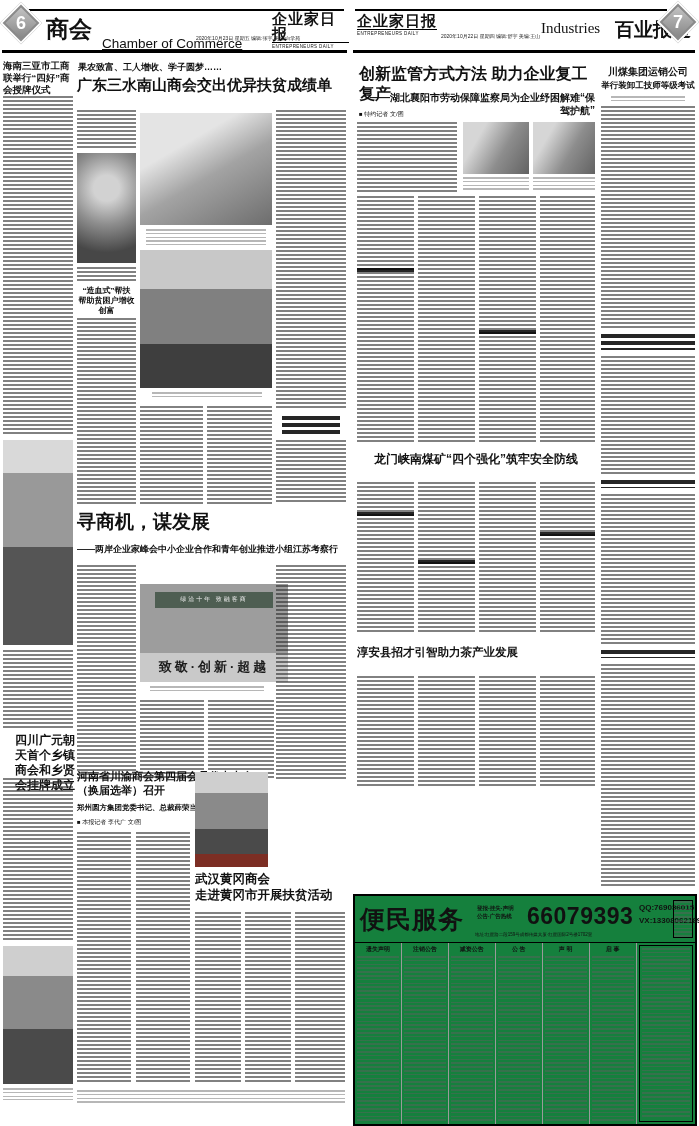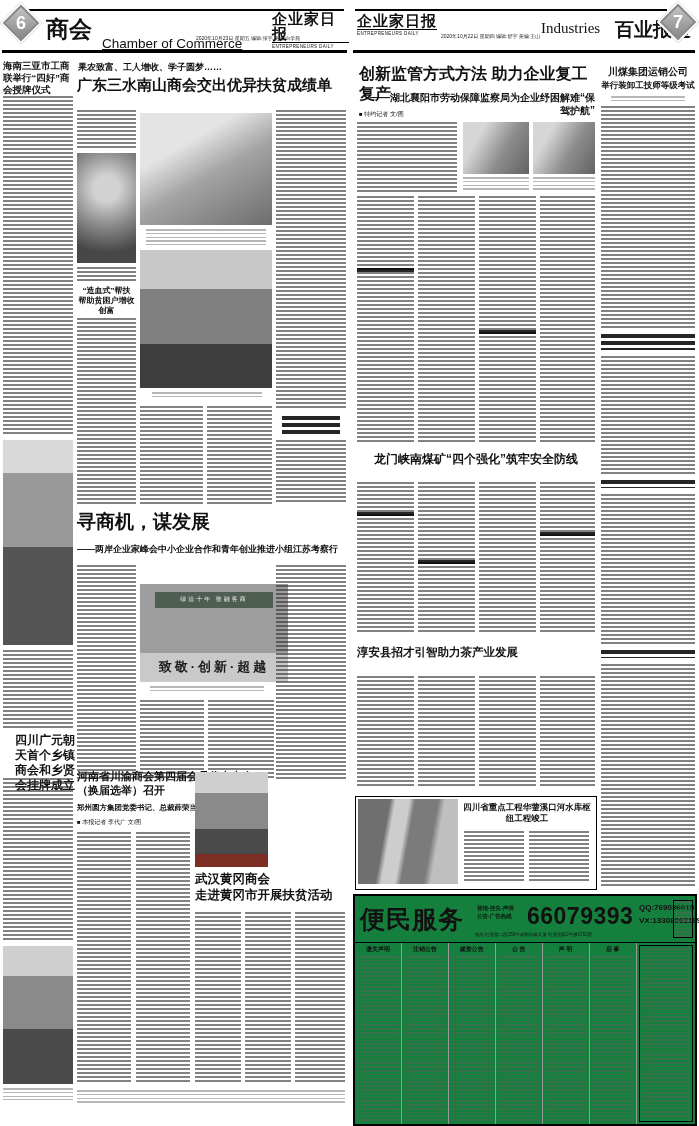--- a/index.html
+++ b/index.html
@@ -163,26 +163,20 @@
   <div class="abs sim-dark" style="left:8px;top:512px;width:57px;height:7px;"></div>
   <div class="abs sim-dark" style="left:69px;top:560px;width:57px;height:7px;"></div>
   <div class="abs sim-dark" style="left:191px;top:532px;width:55px;height:7px;"></div>
 
   <div class="abs hl" style="left:8px;top:645px;width:238px;font-size:11.5px;">淳安县招才引智助力茶产业发展</div>
   <div class="abs sim" style="left:8px;top:676px;width:57px;height:112px;"></div>
   <div class="abs sim" style="left:69px;top:676px;width:57px;height:112px;"></div>
   <div class="abs sim" style="left:130px;top:676px;width:57px;height:112px;"></div>
   <div class="abs sim" style="left:191px;top:676px;width:55px;height:112px;"></div>
 
-  <div class="adbox" style="left:6px;top:796px;width:240px;height:92px;">
-    <div class="photo ph-reservoir" style="left:2px;top:2px;width:100px;height:85px;"></div>
-    <div class="abs hl" style="left:106px;top:5px;width:130px;font-size:8.5px;text-align:center;">四川省重点工程华蓥溪口河水库枢纽工程竣工</div>
-    <div class="abs sim" style="left:108px;top:34px;width:60px;height:50px;"></div>
-    <div class="abs sim" style="left:173px;top:34px;width:60px;height:50px;"></div>
-  </div>
 
   <div class="svc-box" style="left:4px;top:894px;width:340px;height:228px;">
     <div class="svc-head">
       <div class="abs hl" style="left:5px;top:8px;font-size:25px;letter-spacing:1px;">便民服务</div>
       <div class="abs" style="left:122px;top:8px;width:50px;font-size:5.5px;font-weight:bold;line-height:1.5;">
         <div>登报·挂失·声明</div>
         <div>公告·广告热线</div>
       </div>
       <div class="abs hl" style="left:172px;top:6px;font-size:23px;letter-spacing:.5px;">66079393</div>
       <div class="abs" style="left:120px;top:36px;font-size:4.5px;white-space:nowrap;">地址:红星路二段159号成都传媒大厦·红星国际2号楼1702室</div>

